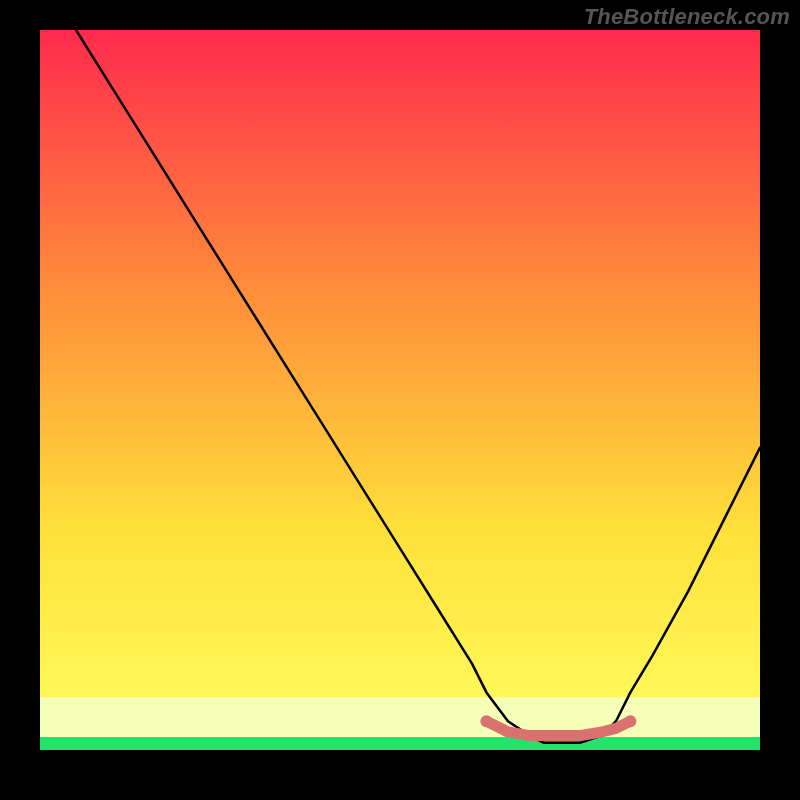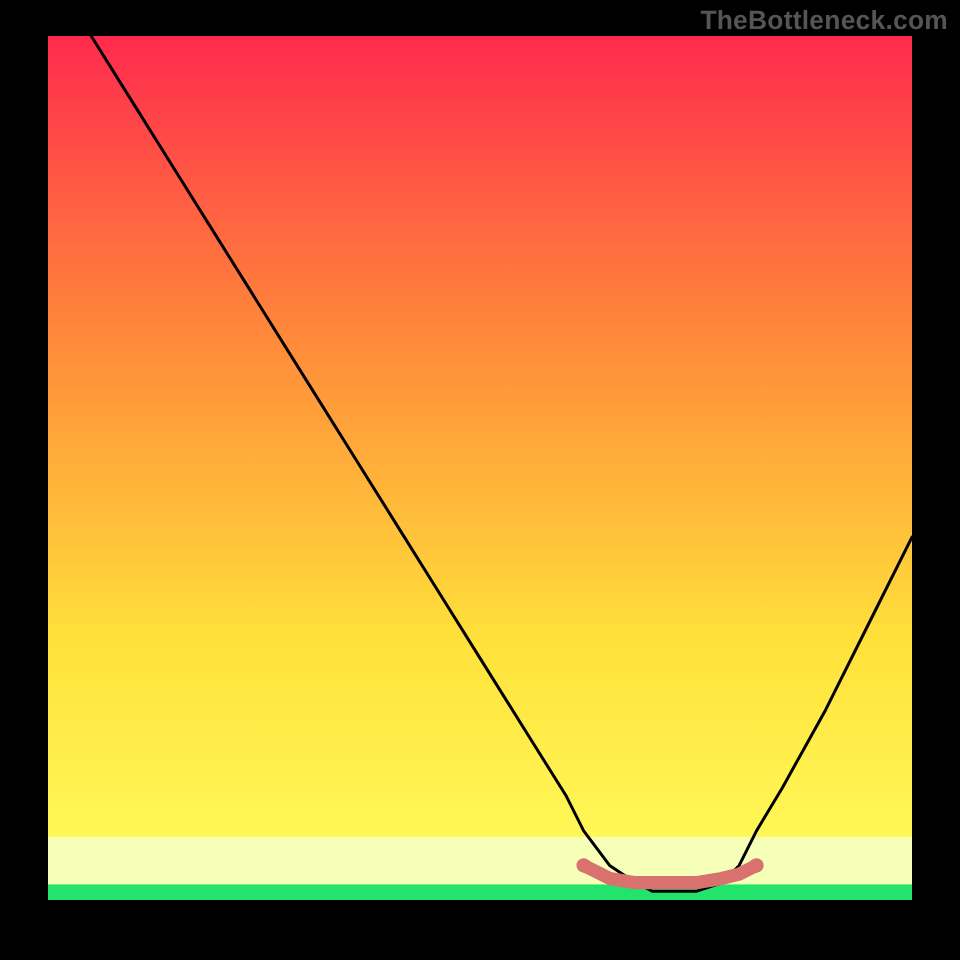--- a/index.html
+++ b/index.html
@@ -9,20 +9,21 @@
     height: 800px;
     background: #000;
     overflow: hidden;
     font-family: Arial, Helvetica, sans-serif;
   }
   .stage {
     position: relative;
     width: 800px;
     height: 800px;
     background: #000;
+    font-style: italic;
   }
   .watermark {
     position: absolute;
     top: 4px;
     right: 10px;
     color: #555;
     font-size: 22px;
     font-weight: 600;
     letter-spacing: 0.2px;
     user-select: none;

